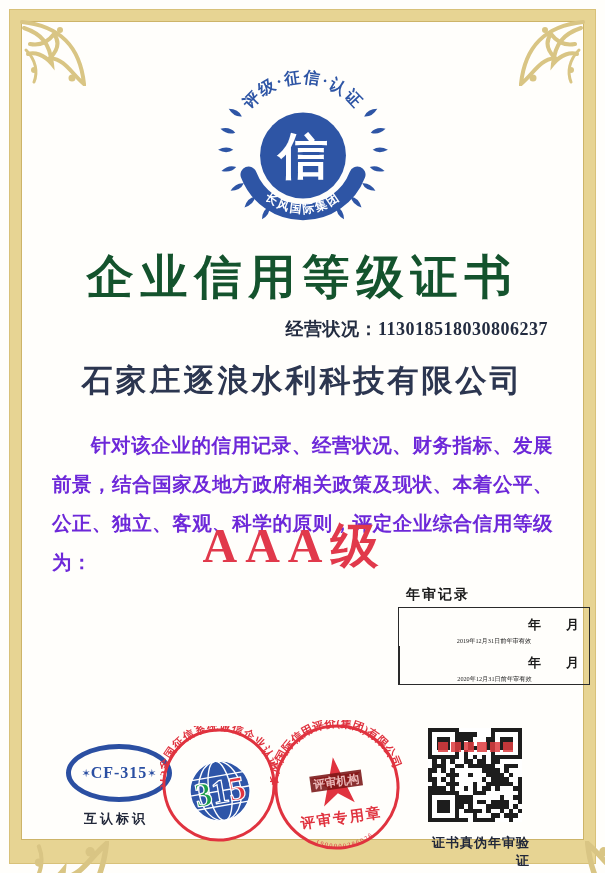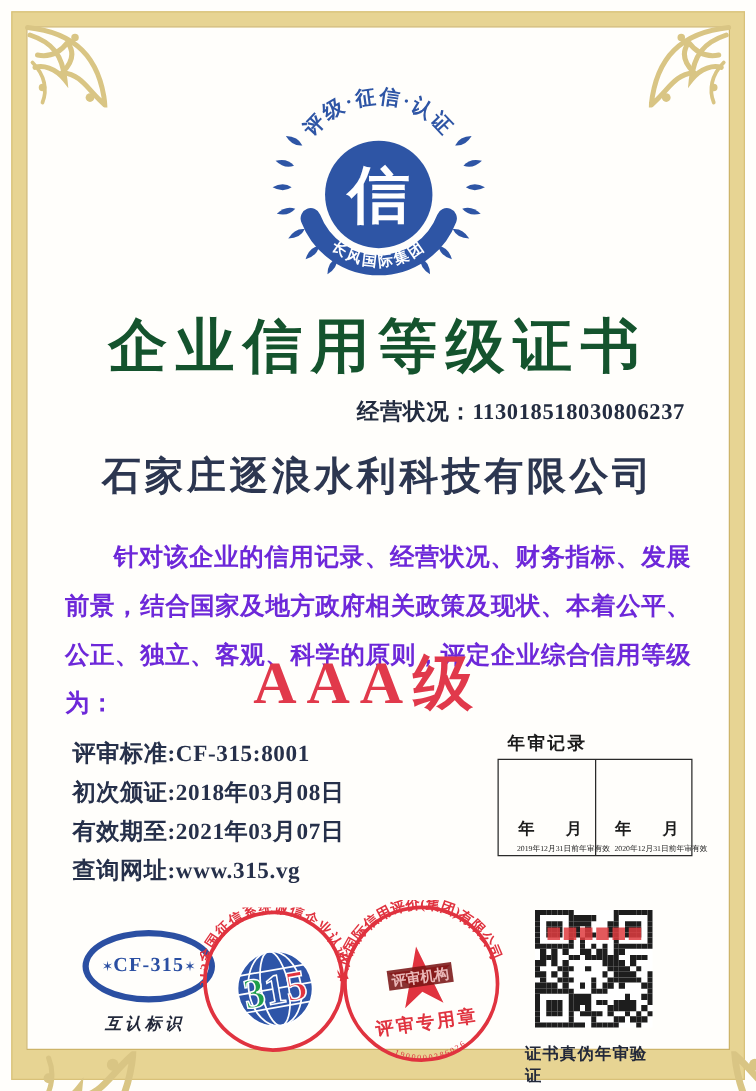--- a/index.html
+++ b/index.html
@@ -35,49 +35,49 @@
          text-align:justify;text-indent:2em;letter-spacing:.5px;font-family:Liberation Mono, monospace;}
   .rating{position:absolute;top:514px;left:0;right:16px;text-align:center;
          font-size:48px;font-weight:bold;color:#e1394b;letter-spacing:8px;}
 
   
   .details{position:absolute;top:589px;left:58px;font-size:18.5px;font-weight:bold;
          color:#26304a;}
   .details .row{height:31px;line-height:31px;letter-spacing:.5px;}
 
   
-  .annual{position:absolute;top:586px;left:398px;width:156px;}
+  .annual{position:absolute;top:586px;left:398px;width:192px;}
   .annual .a-title{font-size:14px;font-weight:bold;color:#1c1c1c;letter-spacing:2px;margin-left:8px;}
-  .a-box{margin-top:3px;height:76px;border:1px solid #2a2a2a;display:flex;}
+  .a-box{margin-top:3px;height:76px;border:1px solid #2a2a2a;display:flex;flex-direction:column;}
   .a-cell{flex:1;position:relative;}
   .a-cell + .a-cell{border-left:1px solid #2a2a2a;}
   .a-ym{position:absolute;bottom:12px;left:0;right:4px;text-align:right;
         font-size:13px;font-weight:bold;color:#1c1c1c;letter-spacing:6px;}
   .a-note{position:absolute;bottom:1px;left:0;right:0;text-align:center;
         font-size:10px;color:#1c1c1c;transform:scale(.62);transform-origin:center bottom;
         white-space:nowrap;}
 
   
   .cf-oval{position:absolute;top:744px;left:66px;width:96px;height:48px;
         border:5px solid #2b4fa2;border-radius:50%;display:flex;align-items:center;justify-content:center;}
   .cf-text{font-size:16px;font-weight:bold;color:#2b4fa2;letter-spacing:1px;}
   .cf-tick{font-size:11px;color:#2b4fa2;}
   .mutual{position:absolute;top:810px;left:84px;font-size:13px;font-weight:bold;
-        color:#22283a;letter-spacing:3px;font-style:italic;}
+        color:#22283a;letter-spacing:3px;}
 
   .globe-seal{position:absolute;top:726px;left:160px;}
   .red-seal{position:absolute;top:720px;left:270px;}
 
   .qr{position:absolute;top:728px;left:428px;width:94px;height:94px;background:#fff;
       display:grid;grid-template-columns:repeat(21,1fr);grid-template-rows:repeat(21,1fr);}
   .qr .m{background:#1d1d1d;}
   .qr-overlay{position:absolute;top:740px;left:432px;width:86px;height:13px;display:flex;gap:3px;
       justify-content:center;align-items:center;}
   .qr-overlay i{display:block;width:10px;height:10px;background:rgba(222,60,64,.85);}
-  .qr-label{position:absolute;top:834px;left:420px;width:110px;text-align:left;
+  .qr-label{position:absolute;top:834px;left:420px;width:110px;text-align:right;
       font-size:13px;font-weight:bold;color:#22283a;letter-spacing:1px;}
 </style>
 </head>
 <body>
 
 <div class="page">
 
   <div class="frame"></div>
 
   <svg width="0" height="0" style="position:absolute">
@@ -149,26 +149,20 @@
   </div>
 
   <div class="title">企业信用等级证书</div>
   <div class="credit-line">
     <span>经营状况：</span><span>113018518030806237</span>
   </div>
   <div class="company">石家庄逐浪水利科技有限公司</div>
   <div class="body-text">针对该企业的信用记录、经营状况、财务指标、发展前景，结合国家及地方政府相关政策及现状、本着公平、公正、独立、客观、科学的原则，评定企业综合信用等级为：</div>
   <div class="rating">AAA级</div>
 
-  <div class="details">
-    <div class="row"><span>评审标准:</span><span>CF-315:8001</span></div>
-    <div class="row"><span>初次颁证:</span><span>2018年03月08日</span></div>
-    <div class="row"><span>有效期至:</span><span>2021年03月07日</span></div>
-    <div class="row"><span>查询网址:</span><span>www.315.vg</span></div>
-  </div>
 
   <div class="annual">
     <div class="a-title">年审记录</div>
     <div class="a-box">
       <div class="a-cell">
         <div class="a-ym">年　月</div>
         <div class="a-note">2019年12月31日前年审有效</div>
       </div>
       <div class="a-cell">
         <div class="a-ym">年　月</div>

